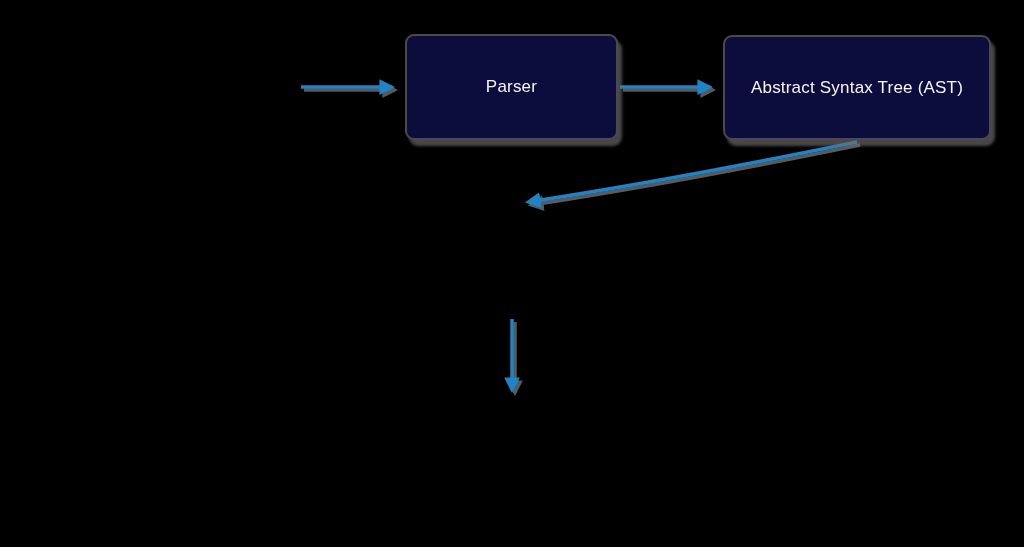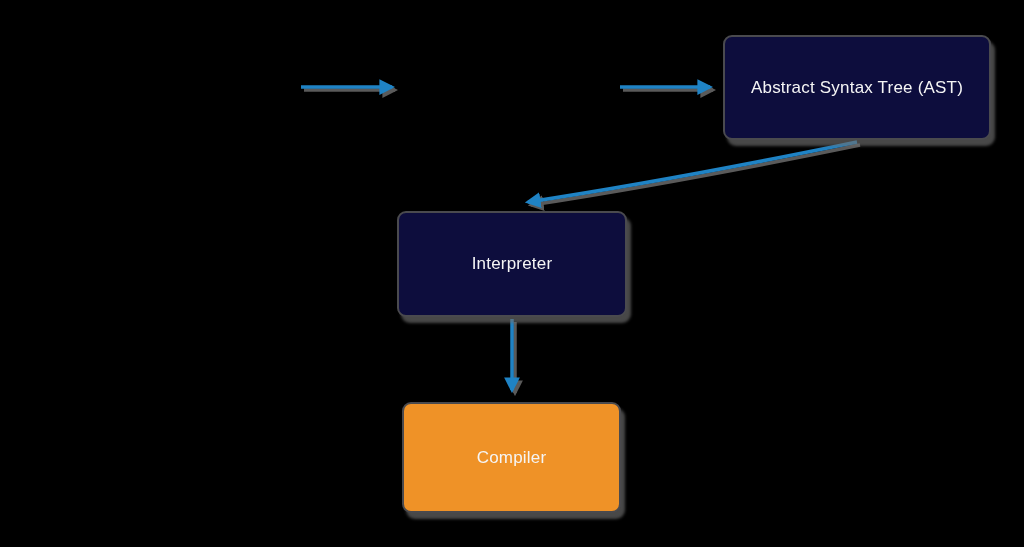--- a/index.html
+++ b/index.html
@@ -69,26 +69,23 @@
     <path class="edge" d="M 301 87 L 392 87" marker-end="url(#arrowhead)" stroke="#1f83c5"></path>
 
     <path class="edge" d="M 620 87 L 710 87" marker-end="url(#arrowhead)" stroke="#1f83c5"></path>
 
     <path class="edge" d="M 857 142 Q 672 180 528 202" marker-end="url(#arrowhead)" stroke="#1f83c5"></path>
 
     <path class="edge" d="M 512 319 L 512 390" marker-end="url(#arrowhead)" stroke="#1f83c5"></path>
   </svg>
 
 
+  <div class="node navy" id="node-parser">
+    <span>Parser</span>
+  </div>
 
   <div class="node navy" id="node-ast">
     <span>Abstract Syntax Tree (AST)</span>
   </div>
 
-  <div class="node navy" id="node-interpreter">
-    <span>Interpreter</span>
-  </div>
 
-  <div class="node orange" id="node-compiler">
-    <span>Compiler</span>
-  </div>
 
 </div>
 
 </body></html>

